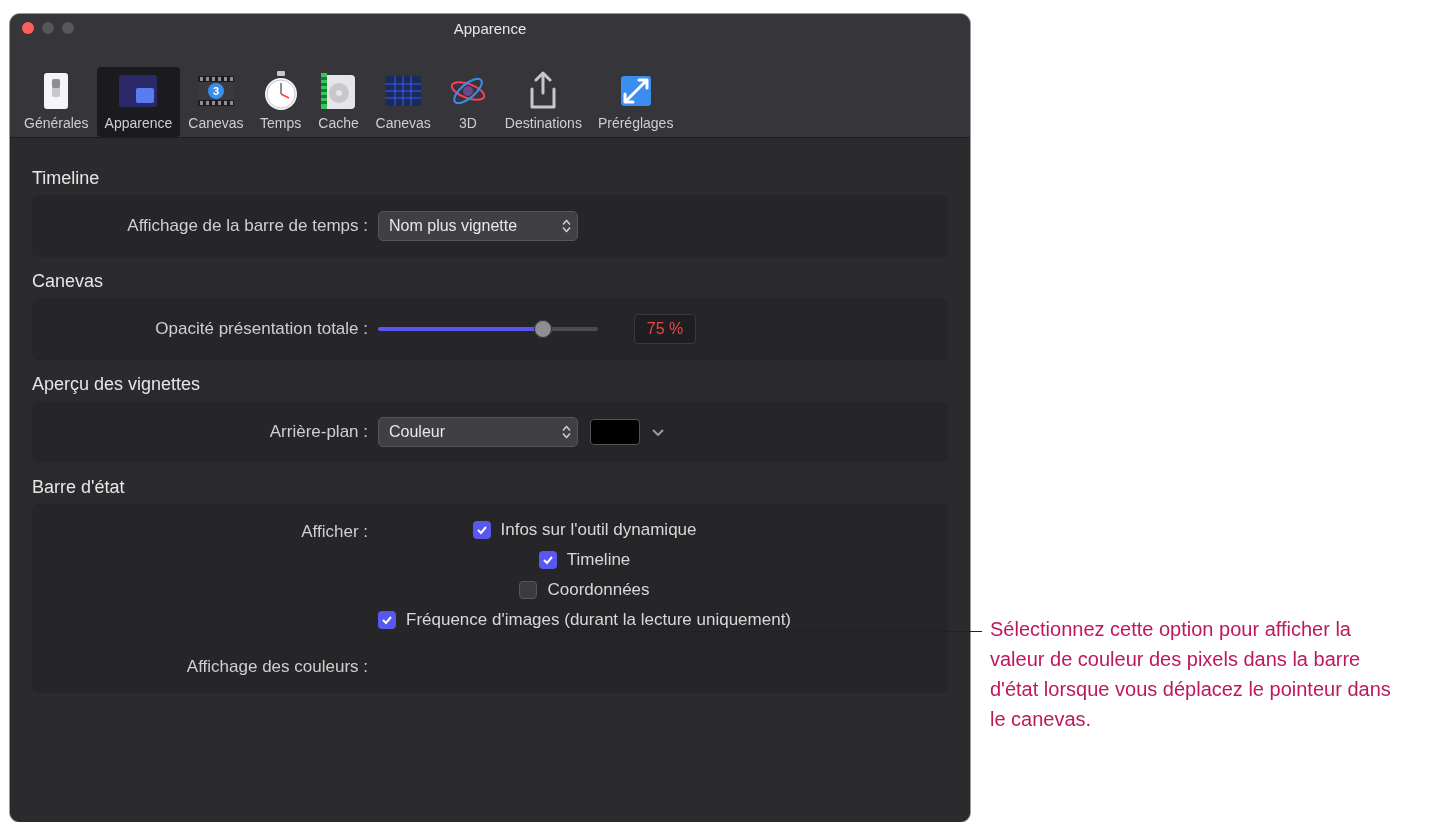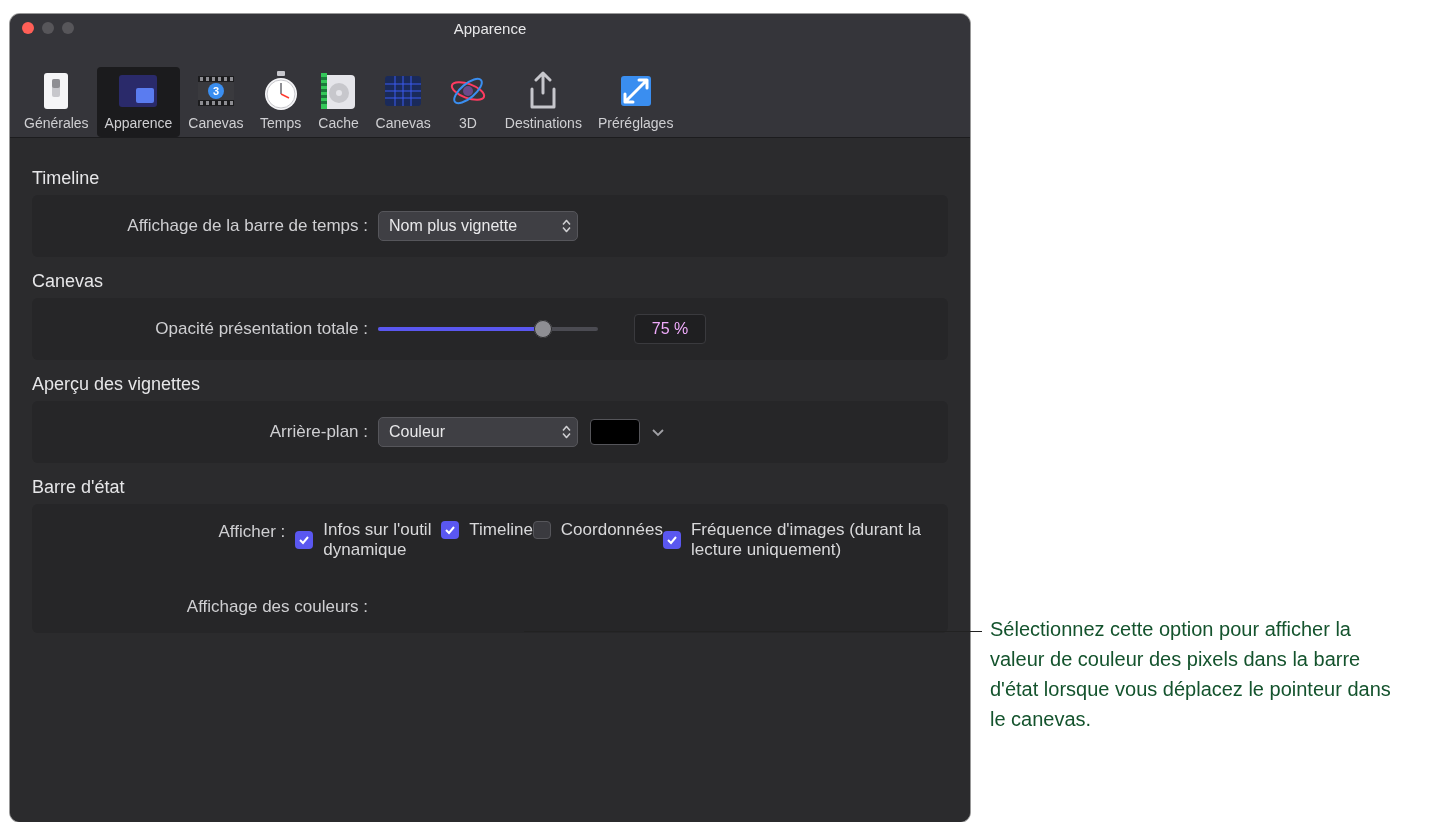--- a/index.html
+++ b/index.html
@@ -152,23 +152,23 @@
     width: 18px; height: 18px;
     background: #8e8e93;
     border-radius: 50%;
     transform: translate(-50%, -50%);
     box-shadow: 0 0 0 1px #2a2a2c inset;
   }
   .value-box {
     background: #1f1f21;
     border: 1px solid #3a3a3e;
     border-radius: 4px;
-    color: #f0abfc;
+    color: #ef4444;
     font-size: 16px;
-    width: 72px;
+    width: 62px;
     height: 30px;
     text-align: left;
     display: flex;
     align-items: center;
     justify-content: center;
     margin-left: 24px;
   }
   .color-well {
     width: 50px; height: 26px;
     background: #000;
@@ -194,21 +194,21 @@
   .cb.unchecked { background: #3a3a3f; border: 1px solid #56565b; }
   .cb svg { width: 12px; height: 12px; }
   .cb-label { font-size: 17px; color: #d8d8da; }
   .callout {
     position: absolute;
     left: 990px;
     top: 614px;
     width: 420px;
     font-size: 20px;
     line-height: 1.5;
-    color: #14532d;
+    color: #be185d;
   }
   .callout-line {
     position: absolute;
     left: 524px;
     top: 631px;
     width: 458px;
     height: 1px;
     background: #222;
   }
 </style>
@@ -400,42 +400,42 @@
               </svg>
           </span>
         </div>
       </div>
     </div>
 
     <div class="section-title">Barre d'état</div>
     <div class="section-body">
       <div class="row" style="align-items:flex-start;">
         <div class="row-label" style="padding-top:2px;">Afficher :</div>
-        <div class="row-control" style="flex-direction:row; align-items:flex-start; gap:0;">
+        <div class="row-control" style="flex-direction:column; align-items:center; gap:0;">
           <div class="cb-row">
             <div class="cb checked">
               <svg viewBox="0 0 12 12">
                   <path d="M2 6 L5 9 L10 3" stroke="#fff" stroke-width="2" fill="none"></path>
                 </svg>
             </div>
             <span class="cb-label">Infos sur l'outil dynamique</span>
           </div>
           <div class="cb-row">
             <div class="cb checked">
               <svg viewBox="0 0 12 12">
                   <path d="M2 6 L5 9 L10 3" stroke="#fff" stroke-width="2" fill="none"></path>
                 </svg>
             </div>
             <span class="cb-label">Timeline</span>
           </div>
           <div class="cb-row">
             <div class="cb unchecked"></div>
             <span class="cb-label">Coordonnées</span>
           </div>
-          <div class="cb-row" style="margin-bottom:8px;">
+          <div class="cb-row" style="margin-bottom:0;">
             <div class="cb checked">
               <svg viewBox="0 0 12 12">
                   <path d="M2 6 L5 9 L10 3" stroke="#fff" stroke-width="2" fill="none"></path>
                 </svg>
             </div>
             <span class="cb-label">Fréquence d'images (durant la lecture uniquement)</span>
           </div>
         </div>
       </div>
       <div class="row" style="margin-top:27px;">

